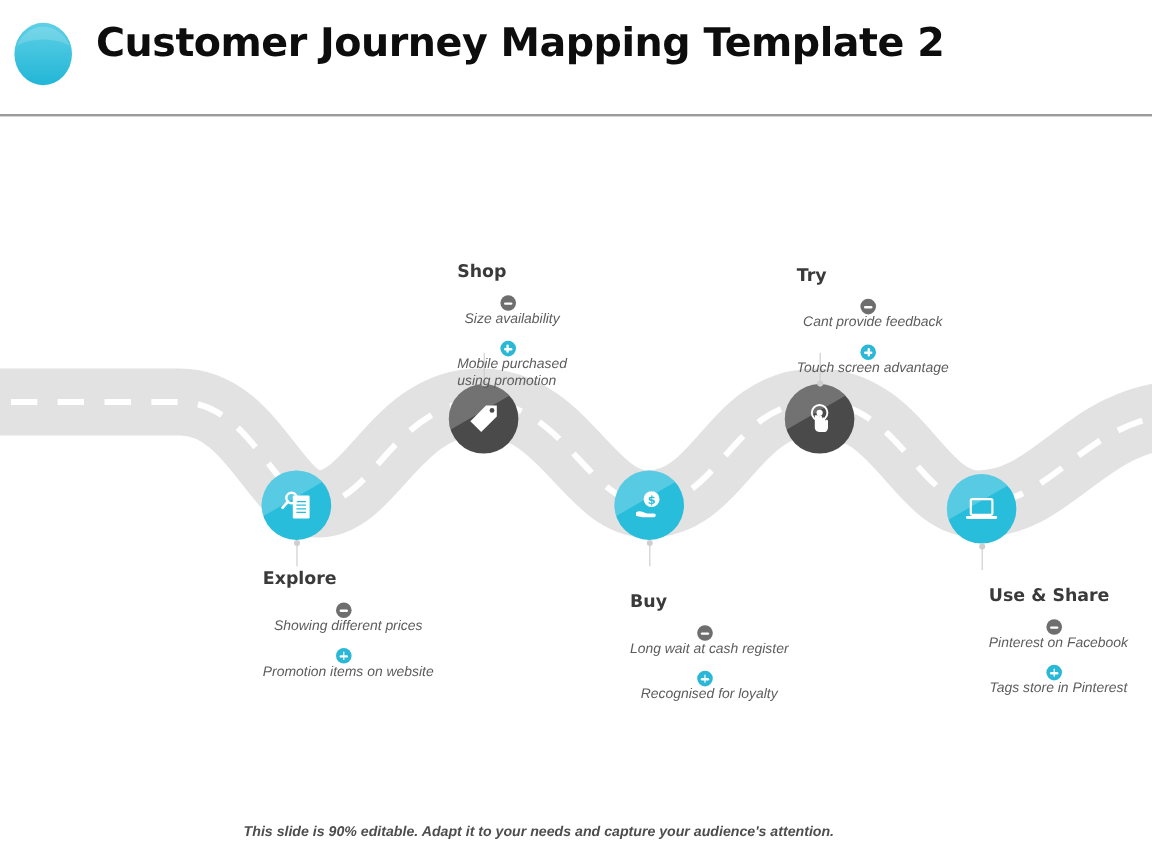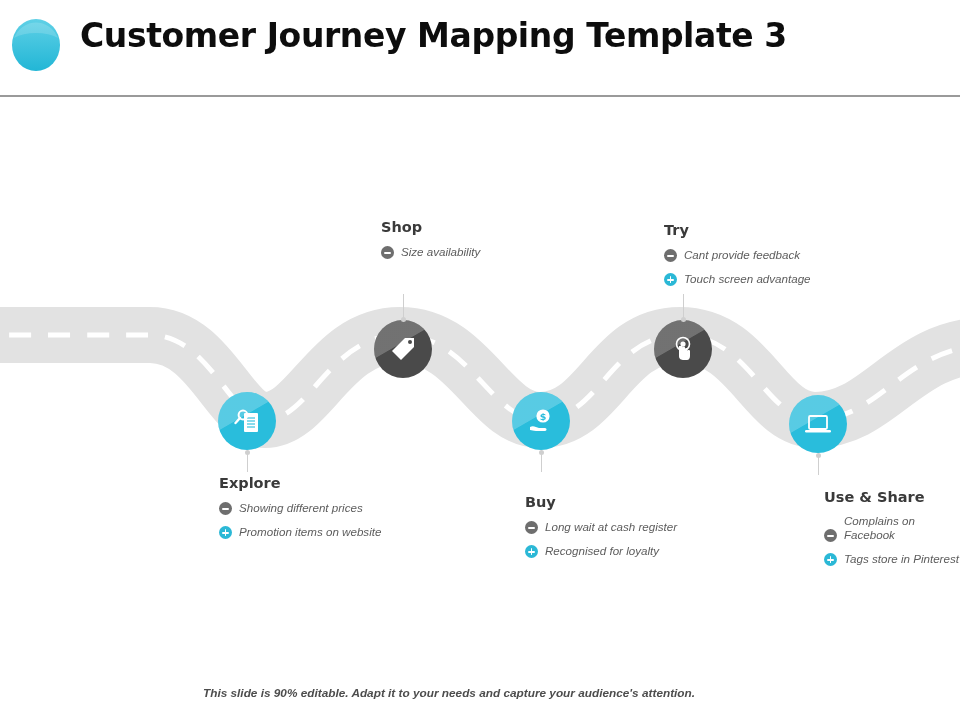--- a/index.html
+++ b/index.html
@@ -61,22 +61,23 @@
   .pin.up   .pin-dot { top:0; }
 
   
   .stage-block { position:absolute; }
   .stage-name {
     font-size:14.5px; font-weight:bold; color:#3a3a3a;
     font-family:"DejaVu Sans", sans-serif;
     margin-bottom:9px; white-space:nowrap;
   }
   .bullet-row {
-    display:flex; align-items:flex-end;
+    display:flex; align-items:center;
     margin-bottom:9px;
+    flex-direction:column;
   }
   .bullet-icon {
     flex:0 0 auto; width:13px; height:13px; border-radius:50%;
     margin-right:7px; margin-top:2px; position:relative;
   }
   .bullet-icon.minus { background:#6e6e6e; }
   .bullet-icon.plus  { background:#2bb8d6; }
   .bullet-icon .bar-h {
     position:absolute; left:3px; top:6px; width:7px; height:1.6px;
     background:#ffffff; border-radius:1px;
@@ -111,21 +112,21 @@
         <linearGradient id="sphGrad" x1="0" y1="0" x2="0" y2="1">
           <stop offset="0%" stop-color="#5fd0e6"></stop>
           <stop offset="100%" stop-color="#22b6d6"></stop>
         </linearGradient>
       </defs>
       <ellipse cx="26" cy="27" rx="24" ry="26" fill="url(#sphGrad)"></ellipse>
       <path d="M4 20 a24 26 0 0 1 44 0 a30 16 0 0 0 -44 0 Z" fill="#ffffff" opacity="0.16"></path>
     </svg>
   </div>
 
-  <div id="slide-title">Customer Journey Mapping Template 3</div>
+  <div id="slide-title">Customer Journey Mapping Template 2</div>
   <div id="header-rule"></div>
 </div>
 
 <div id="road-canvas">
   <svg width="960" height="500" viewBox="0 0 960 500">
 
     <path d="M -30 215
              C 70 215, 110 215, 150 215
              C 210 215, 230 300, 265 300
              C 310 300, 330 215, 400 215
@@ -220,20 +221,28 @@
   </div>
 
 <div class="stage-block" style="left:381px; top:219px;">
   <div class="stage-name">Shop</div>
   <div class="bullet-row">
     <span class="bullet-icon minus">
         <span class="bar-h"></span>
       </span>
     <span class="bullet-text">Size availability</span>
   </div>
+  <div class="bullet-row">
+    <span class="bullet-icon plus">
+        <span class="bar-h"></span>
+        <span class="bar-v"></span>
+      </span>
+    <span class="bullet-text">Mobile purchased
+using promotion</span>
+  </div>
 </div>
 
 <div class="stage-block" style="left:664px; top:222px;">
   <div class="stage-name">Try</div>
   <div class="bullet-row">
     <span class="bullet-icon minus">
         <span class="bar-h"></span>
       </span>
     <span class="bullet-text">Cant provide feedback</span>
   </div>
@@ -279,21 +288,21 @@
     <span class="bullet-text">Recognised for loyalty</span>
   </div>
 </div>
 
 <div class="stage-block" style="left:790px; top:489px;margin-left:34px;">
   <div class="stage-name">Use &amp; Share</div>
   <div class="bullet-row">
     <span class="bullet-icon minus">
         <span class="bar-h"></span>
       </span>
-    <span class="bullet-text">Complains on Facebook</span>
+    <span class="bullet-text">Pinterest on Facebook</span>
   </div>
   <div class="bullet-row">
     <span class="bullet-icon plus">
         <span class="bar-h"></span>
         <span class="bar-v"></span>
       </span>
     <span class="bullet-text">Tags store in Pinterest</span>
   </div>
 </div>
 

